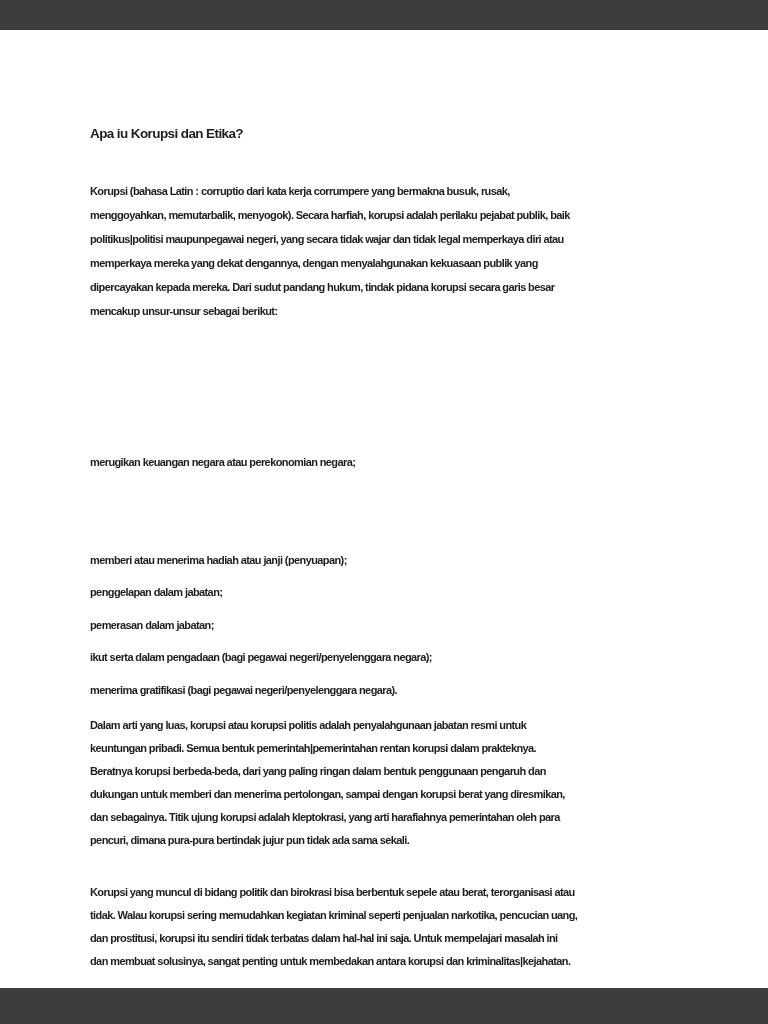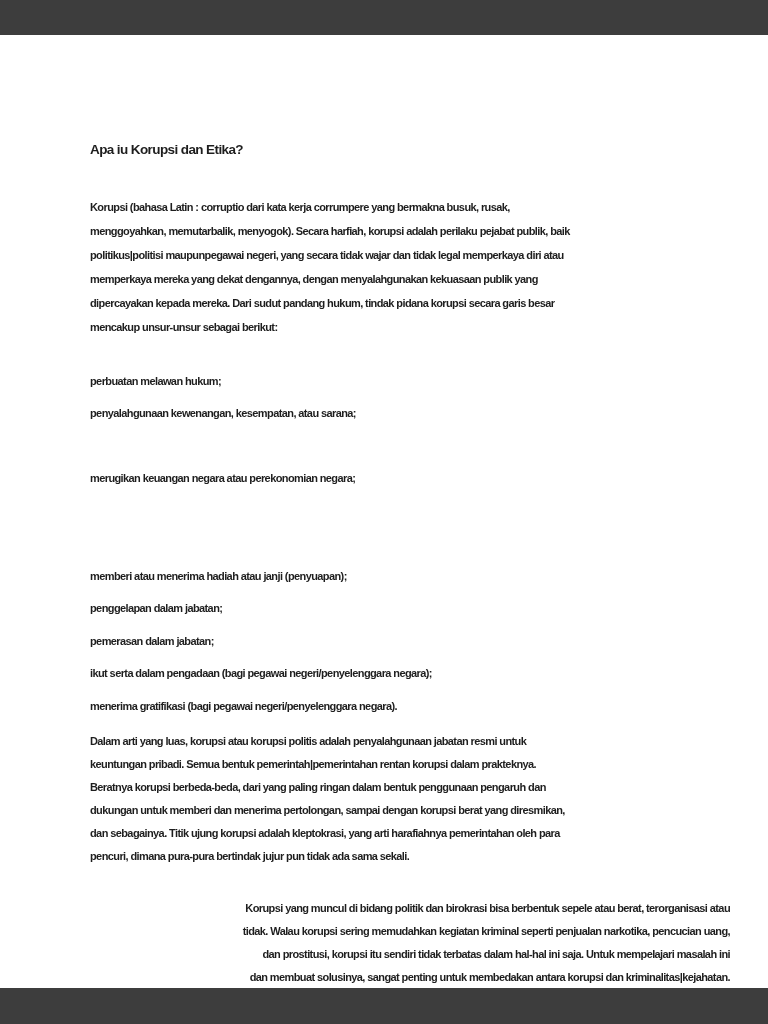--- a/index.html
+++ b/index.html
@@ -6,21 +6,21 @@
   body {
     width: 768px; height: 1024px;
     background: #ffffff;
     font-family: "Liberation Sans", "DejaVu Sans", sans-serif;
     overflow: hidden;
   }
   .stage { position: relative; width: 768px; height: 1024px; background: #ffffff; }
   .letterbox { position: absolute; left: 0; width: 768px; background: #3d3d3d; }
   .letterbox.top { top: 0; height: 35px; }
   .letterbox.bottom { top: 988px; height: 36px; }
-  .doc { position: absolute; top: 46px; left: 0; width: 768px; height: 953px; background: #ffffff; }
+  .doc { position: absolute; top: 30px; left: 0; width: 768px; height: 953px; background: #ffffff; }
   .txt {
     position: absolute;
     left: 90px;
     width: 640px;
     color: #1e1e1e;
     font-size: 11px;
     font-weight: 700;
     letter-spacing: -0.6px;
     line-height: 23px;
     white-space: pre-line;
@@ -31,40 +31,38 @@
   .li-a2 { top: 356px; }
   .li-a3 { top: 389px; }
   .li-a4 { top: 421px; }
   .lead  { top: 453px; }
   .li-b1 { top: 519px; }
   .li-b2 { top: 551px; }
   .li-b3 { top: 584px; }
   .li-b4 { top: 616px; }
   .li-b5 { top: 649px; }
   .para2 { top: 684px; }
-  .para3 { top: 851px; text-align: right; }
+  .para3 { top: 851px; }
 </style>
 </head>
 <body>
 
 <div class="stage">
   <div class="letterbox top"></div>
 
   <div class="doc">
     <div class="txt title">Apa iu Korupsi dan Etika?</div>
 
     <div class="txt intro">Korupsi (bahasa Latin : corruptio dari kata kerja corrumpere yang bermakna busuk, rusak,
 menggoyahkan, memutarbalik, menyogok). Secara harfiah, korupsi adalah perilaku pejabat publik, baik
 politikus|politisi maupunpegawai negeri, yang secara tidak wajar dan tidak legal memperkaya diri atau
 memperkaya mereka yang dekat dengannya, dengan menyalahgunakan kekuasaan publik yang
 dipercayakan kepada mereka. Dari sudut pandang hukum, tindak pidana korupsi secara garis besar
 mencakup unsur-unsur sebagai berikut:</div>
 
-    <div class="txt li-a1">perbuatan melawan hukum;</div>
-    <div class="txt li-a2">penyalahgunaan kewenangan, kesempatan, atau sarana;</div>
     <div class="txt li-a4">merugikan keuangan negara atau perekonomian negara;</div>
 
 
     <div class="txt li-b1">memberi atau menerima hadiah atau janji (penyuapan);</div>
     <div class="txt li-b2">penggelapan dalam jabatan;</div>
     <div class="txt li-b3">pemerasan dalam jabatan;</div>
     <div class="txt li-b4">ikut serta dalam pengadaan (bagi pegawai negeri/penyelenggara negara);</div>
     <div class="txt li-b5">menerima gratifikasi (bagi pegawai negeri/penyelenggara negara).</div>
 
     <div class="txt para2">Dalam arti yang luas, korupsi atau korupsi politis adalah penyalahgunaan jabatan resmi untuk

